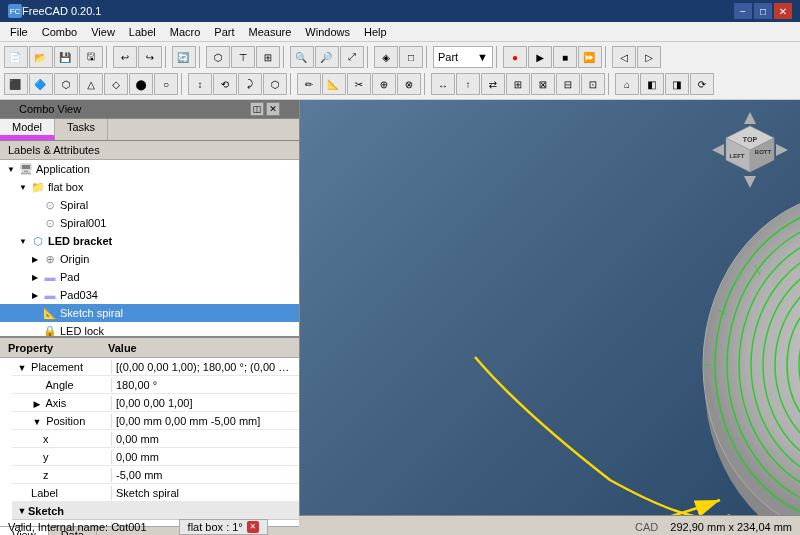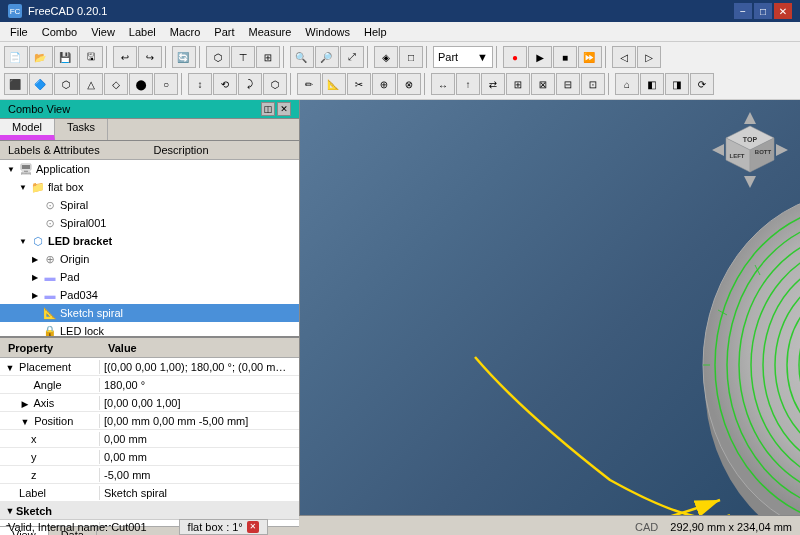--- a/index.html
+++ b/index.html
@@ -8,21 +8,21 @@
     
     .title-bar {
       background: #1a3a6b;
       color: white;
       height: 22px;
       display: flex;
       align-items: center;
       padding: 0 8px;
       justify-content: space-between;
     }
-    .title-bar-left { display: flex; align-items: center; gap: 6px; }
+    .title-bar-left { display: flex; align-items: center; }
     .title-bar-icon { width: 14px; height: 14px; background: #4a90d9; border-radius: 2px; display: flex; align-items: center; justify-content: center; font-size: 8px; color: white; }
     .title-bar-text { font-size: 11px; }
     .title-bar-controls { display: flex; gap: 2px; }
     .title-btn { width: 18px; height: 16px; background: #3a5a9b; border: none; color: white; font-size: 10px; cursor: pointer; display: flex; align-items: center; justify-content: center; }
     .title-btn.close { background: #c0392b; }
 
     
     .menu-bar {
       background: #f0f0f0;
       height: 20px;
@@ -78,22 +78,22 @@
     
     .combo-view {
       width: 300px;
       background: #f0f0f0;
       border-right: 1px solid #888;
       display: flex;
       flex-direction: column;
       flex-shrink: 0;
     }
     .combo-header {
-      background: #14b8a6;
-      padding: 2px 8px;
+      background: #737373;
+      padding: 2px 19px;
       display: flex;
       align-items: center;
       justify-content: space-between;
       border-bottom: 1px solid #888;
       height: 20px;
     }
     .combo-title { font-size: 11px; font-weight: normal; }
     .combo-btns { display: flex; gap: 2px; }
     .combo-btn { width: 14px; height: 14px; background: #c0c0c0; border: 1px solid #888; font-size: 9px; cursor: pointer; display: flex; align-items: center; justify-content: center; }
 
@@ -166,21 +166,21 @@
       background: #d4d0c8;
       border-bottom: 1px solid #aaa;
       padding: 1px 4px;
       align-items: center;
       height: 20px;
     }
     .prop-col { font-size: 11px; font-weight: bold; padding: 1px 4px; }
     .prop-col:first-child { width: 100px; }
     .prop-col:last-child { flex: 1; }
 
-    .prop-content { flex: 1; overflow-y: auto; }
+    .prop-content { flex: 1; overflow-y: auto; padding-left: 12px; }
     .prop-row {
       display: flex;
       align-items: center;
       border-bottom: 1px solid #e8e8e8;
       height: 18px;
     }
     .prop-cell {
       font-size: 11px;
       padding: 1px 4px;
       overflow: hidden;
@@ -383,21 +383,20 @@
     </div>
 
     <div class="combo-tabs">
       <div class="combo-tab active">Model</div>
       <div class="combo-tab">Tasks</div>
     </div>
 
     <div class="tree-area" style="height:195px; flex:none;justify-content:flex-end;">
       <div class="tree-header">
         <div class="tree-header-col">Labels &amp; Attributes</div>
-        <div class="tree-header-col">Description</div>
       </div>
       <div class="tree-content">
 
         <div class="tree-item">
           <span class="tree-indent" style="width:4px"></span>
           <span class="tree-arrow">▼</span>
           <span class="tree-icon" style="color:#808080">🖥</span>
           <span class="tree-label">Application</span>
         </div>
 

